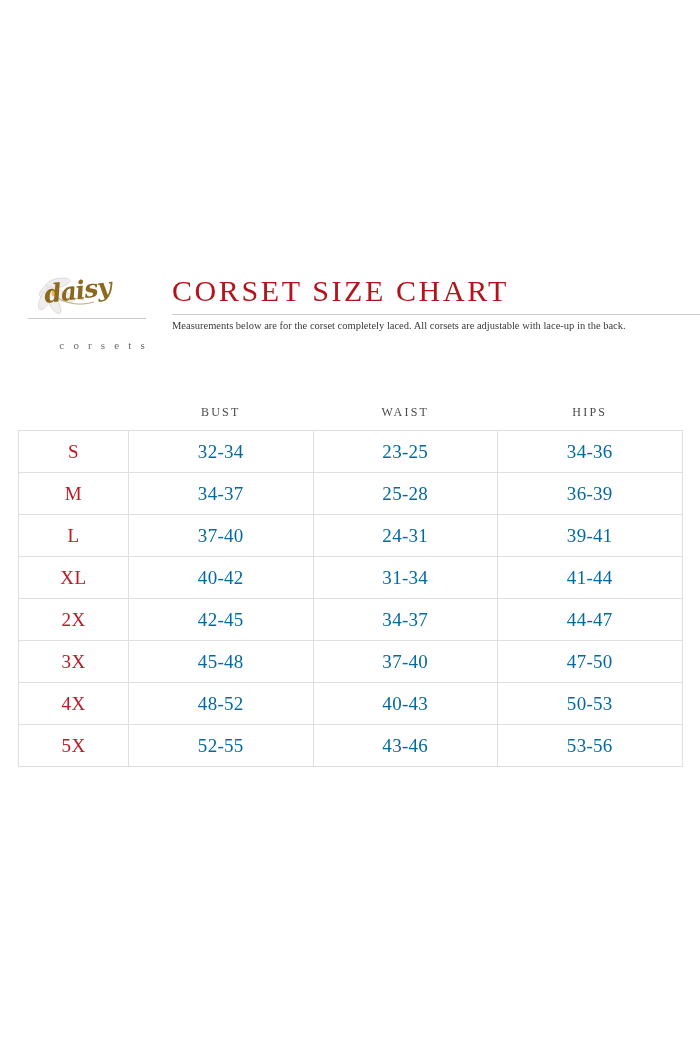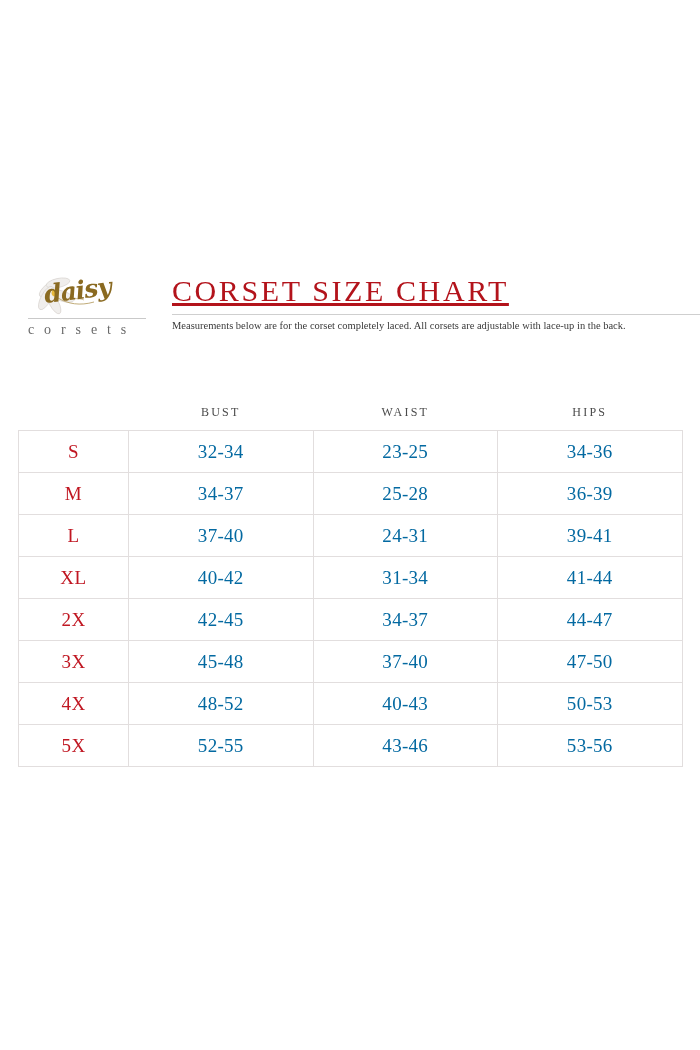--- a/index.html
+++ b/index.html
@@ -53,27 +53,27 @@
     font-style: italic;
     font-size: 25px;
     color: #8a6a21;
     letter-spacing: -1px;
     font-weight: 700;
     transform: rotate(-7deg);
   }
   .logo-sub {
     position: absolute;
     left: 10px;
-    top: 52px;
+    top: 69px;
     width: 120px;
     font-family: "Liberation Serif", serif;
-    font-size: 14px;
+    font-size: 11px;
     letter-spacing: 3.2px;
     color: #6a6a6a;
-    text-align: left;
+    text-align: right;
     text-transform: lowercase;
   }
   .logo-rule {
     position: absolute;
     left: 10px;
     top: 48px;
     width: 118px;
     border-top: 1px solid #c9c9c9;
   }
 
@@ -84,21 +84,20 @@
     right: 0;
   }
   .title {
     font-family: "Liberation Serif", serif;
     font-size: 30px;
     letter-spacing: 2.6px;
     color: #b3131b;
     margin: 0 0 6px 14px;
     font-weight: 400;
     white-space: nowrap;
-    text-decoration: underline;
   }
   .title-rule {
     border-top: 1px solid #cfcfcf;
     margin: 0 0 5px 14px;
     width: 528px;
   }
   .subtitle {
     font-family: "Liberation Serif", serif;
     font-size: 10.5px;
     color: #3a3a3a;

